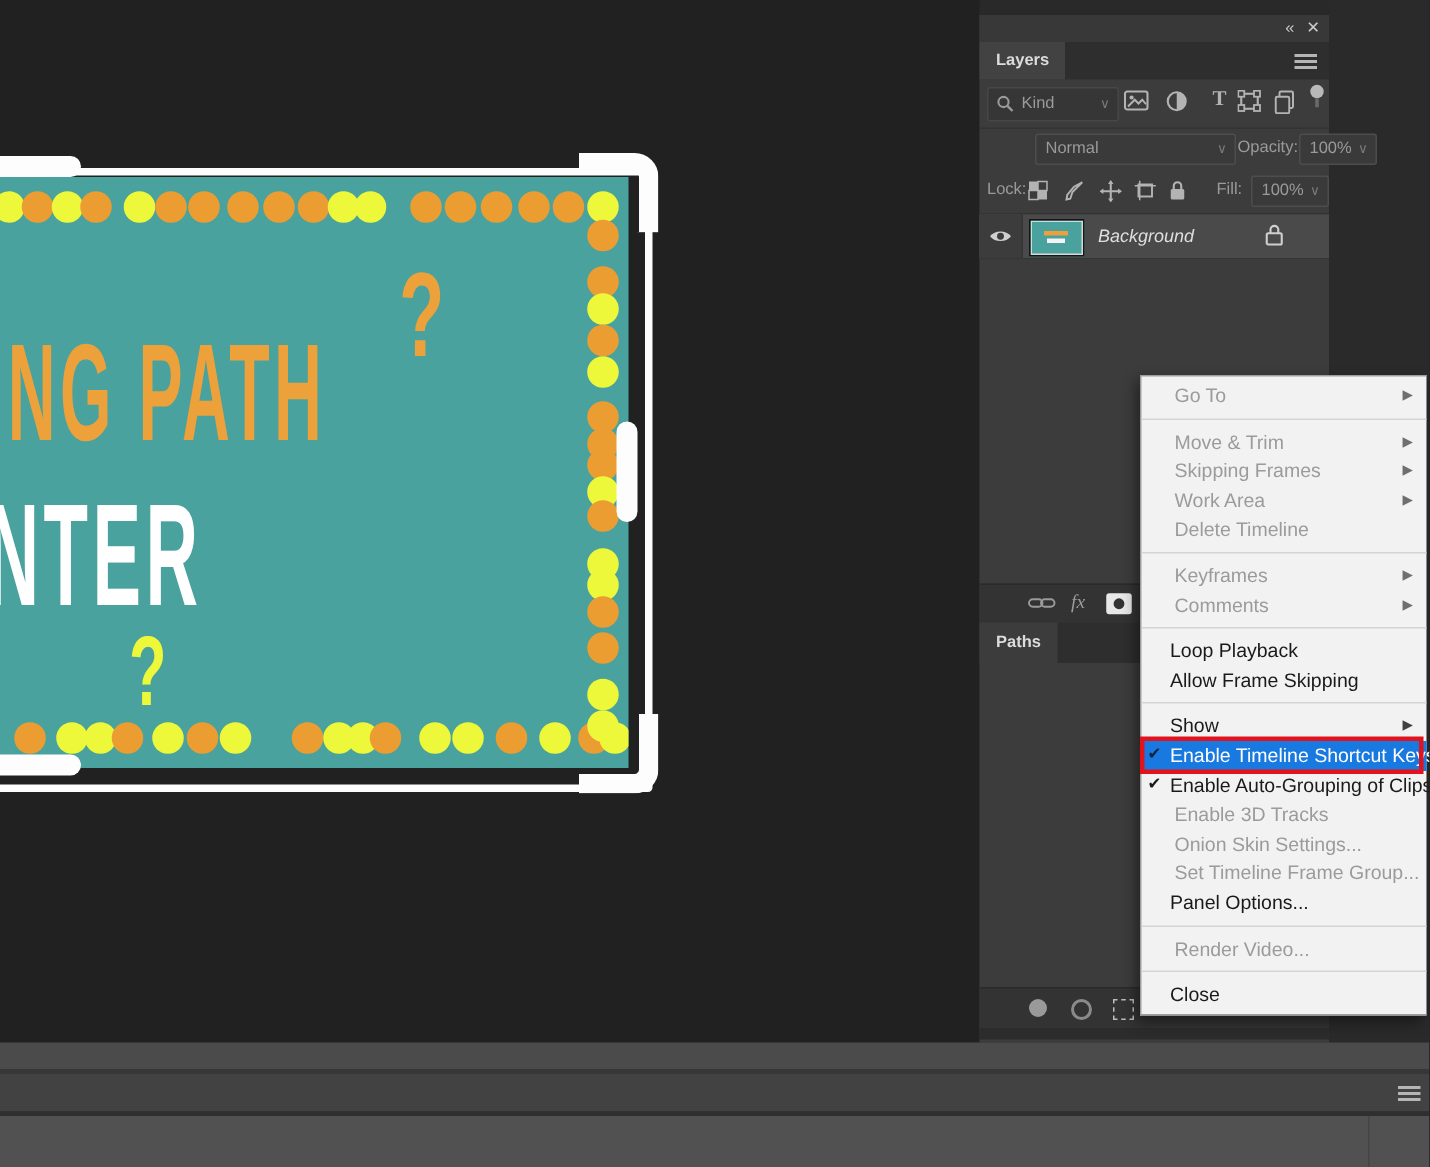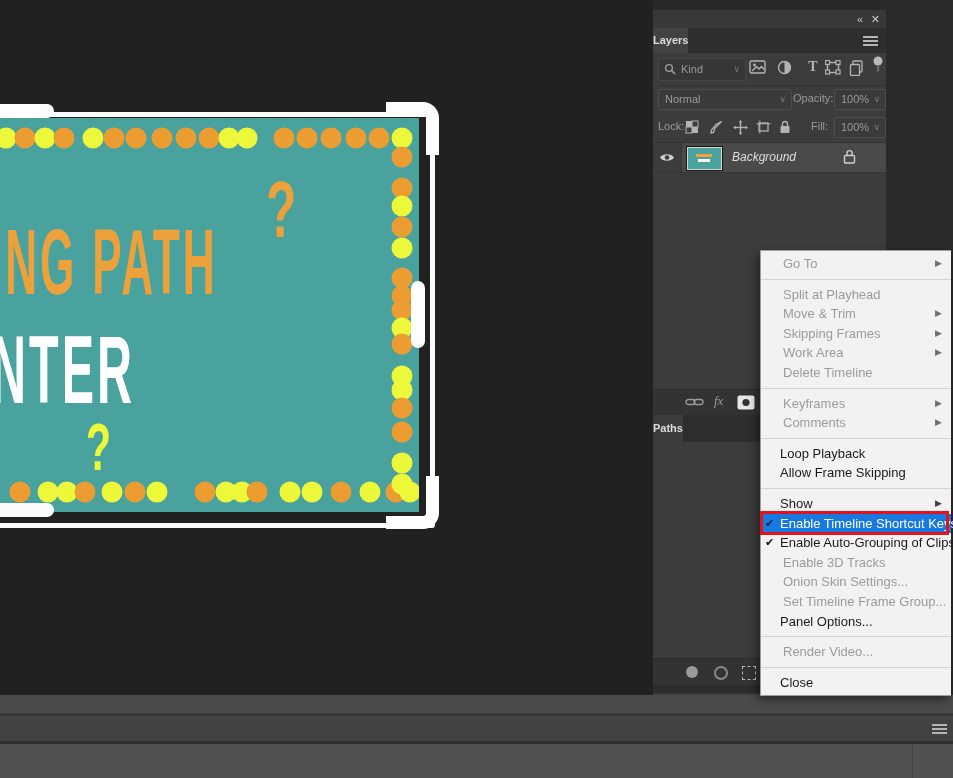--- a/index.html
+++ b/index.html
@@ -27,36 +27,36 @@
   #h-br{left:386px;top:476px;border-bottom:13px solid #fdfdfd;border-right:13px solid #fdfdfd;border-bottom-right-radius:16px;}
 
   
   #panel-strip{position:absolute;left:886px;top:0;width:67px;height:695px;background:#2a2a2a;}
   #panel{position:absolute;left:653px;top:10px;width:233px;height:685px;background:#3c3c3c;font-size:11px;color:#9a9a9a;}
   #panel-topbar{position:relative;height:18px;background:#383838;}
   #panel-topbar .tb-ic{position:absolute;top:2px;color:#c9c9c9;font-size:11px;line-height:14px;cursor:default;}
   #collapse-ic{right:24px;top:1px;font-size:13px;letter-spacing:-1px;}
   #close-ic{right:6px;font-size:10px;}
   .tabbar{position:relative;height:25px;background:#2e2e2e;}
-  .tab{position:absolute;left:0;top:0;height:25px;padding:0 0;background:#424242;color:#dcdcdc;
+  .tab{position:absolute;left:0;top:0;height:25px;padding:0 11px;background:#424242;color:#dcdcdc;
        font-weight:700;line-height:25px;font-size:11px;}
   .hamb{position:absolute;width:15px;height:10px;}
   .hamb i{display:block;position:absolute;left:0;width:15px;height:2px;background:#b5b5b5;}
   .hamb i:nth-child(1){top:0}.hamb i:nth-child(2){top:4px}.hamb i:nth-child(3){top:8px}
   #layers-hamb{right:8px;top:8px;}
 
   .row{position:relative;height:30px;}
   #filter-row{height:32px;border-bottom:1px solid #333;}
   #kind-box{position:absolute;left:5px;top:5px;width:86px;height:21px;background:#363636;border:1px solid #474747;
             border-radius:2px;color:#9a9a9a;line-height:21px;}
   #kind-box .lbl{position:absolute;left:22px;}
   #kind-box .chev{position:absolute;right:5px;top:0;color:#7a7a7a;font-size:9px;}
   .srch{position:absolute;left:5px;top:4px;width:12px;height:12px;}
   .fr-ic{position:absolute;top:7px;width:20px;text-align:center;color:#b3b3b3;}
-  #blend-row{height:28px;}
+  #blend-row{height:28px;margin-left:32px;}
   .ddl{position:absolute;background:#3a3a3a;border:1px solid #4d4d4d;border-radius:2px;line-height:18px;color:#9a9a9a;}
   #blend-ddl{left:5px;top:3px;width:126px;height:19px;padding-left:6px;}
   .ddl .chev{position:absolute;right:5px;top:0;color:#7a7a7a;font-size:9px;}
   .fld-lbl{position:absolute;top:6px;}
   #opacity-lbl{left:140px;}
   #opacity-fld{left:181px;top:3px;width:44px;height:19px;padding-left:6px;}
   #lock-row{height:28px;border-bottom:1px solid #333;}
   #lock-lbl{left:5px;}
   .lk-ic{position:absolute;top:6px;width:20px;text-align:center;color:#b3b3b3;}
   #fill-lbl{left:158px;}
@@ -359,21 +359,20 @@
       </div>
   </div>
   <div id="band4" class="band"></div>
   <div id="band5" class="band">
     <div id="band5-div"></div>
   </div>
 
   <div id="context-menu">
       <div class="menu-item disabled"><span>Go To</span><span class="arrow">▶</span></div>
       <div class="menu-sep"></div>
-      <div class="menu-item disabled"><span>Split at Playhead</span></div>
       <div class="menu-item disabled"><span>Move &amp; Trim</span><span class="arrow">▶</span></div>
       <div class="menu-item disabled"><span>Skipping Frames</span><span class="arrow">▶</span></div>
       <div class="menu-item disabled"><span>Work Area</span><span class="arrow">▶</span></div>
       <div class="menu-item disabled"><span>Delete Timeline</span></div>
       <div class="menu-sep"></div>
       <div class="menu-item disabled"><span>Keyframes</span><span class="arrow">▶</span></div>
       <div class="menu-item disabled"><span>Comments</span><span class="arrow">▶</span></div>
       <div class="menu-sep"></div>
       <div class="menu-item"><span>Loop Playback</span></div>
       <div class="menu-item"><span>Allow Frame Skipping</span></div>

